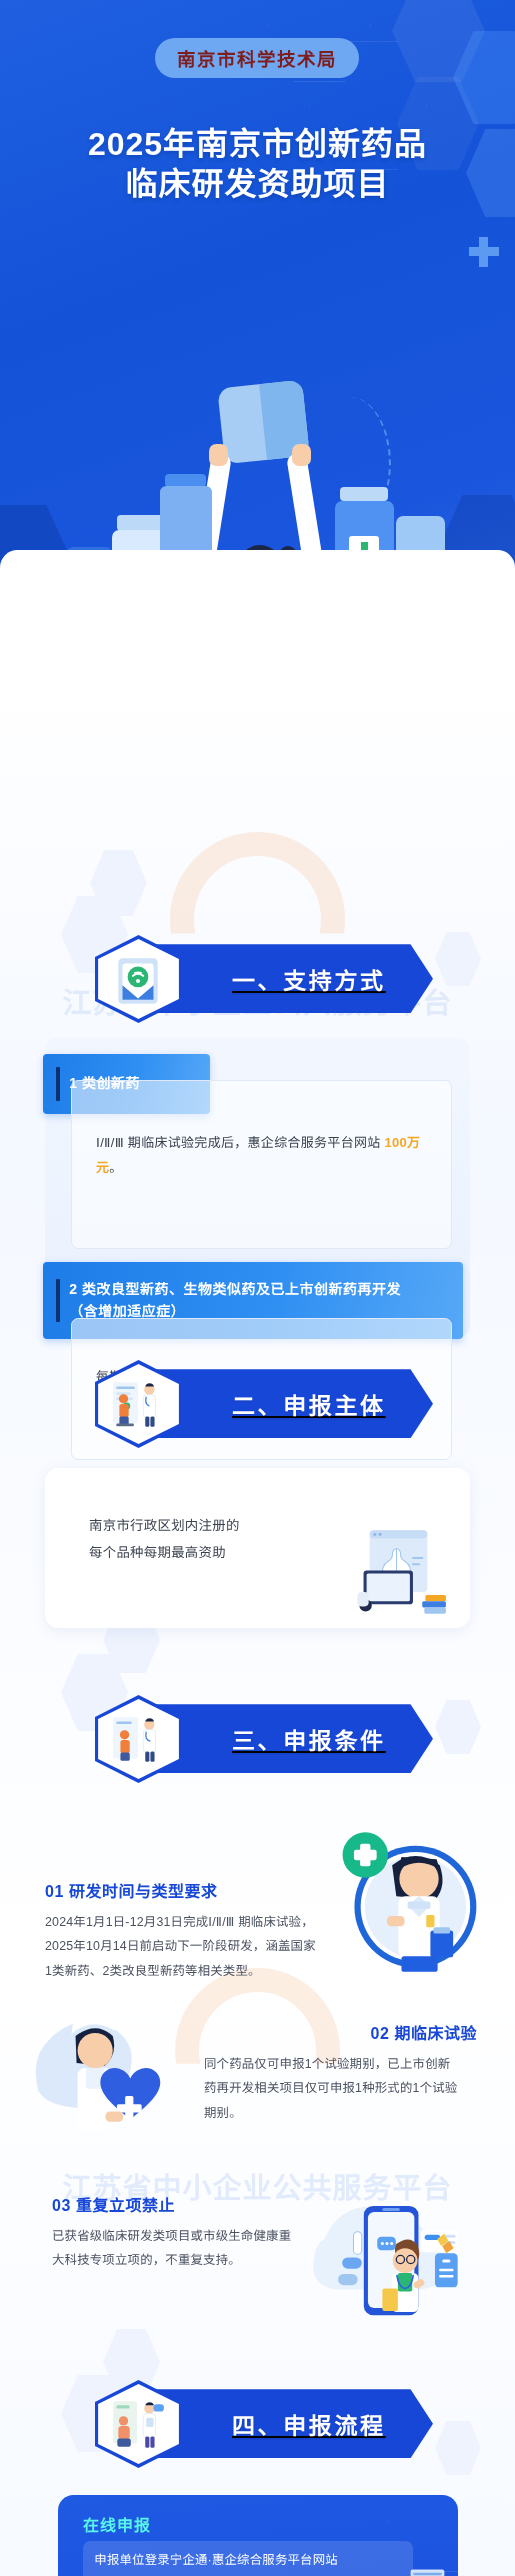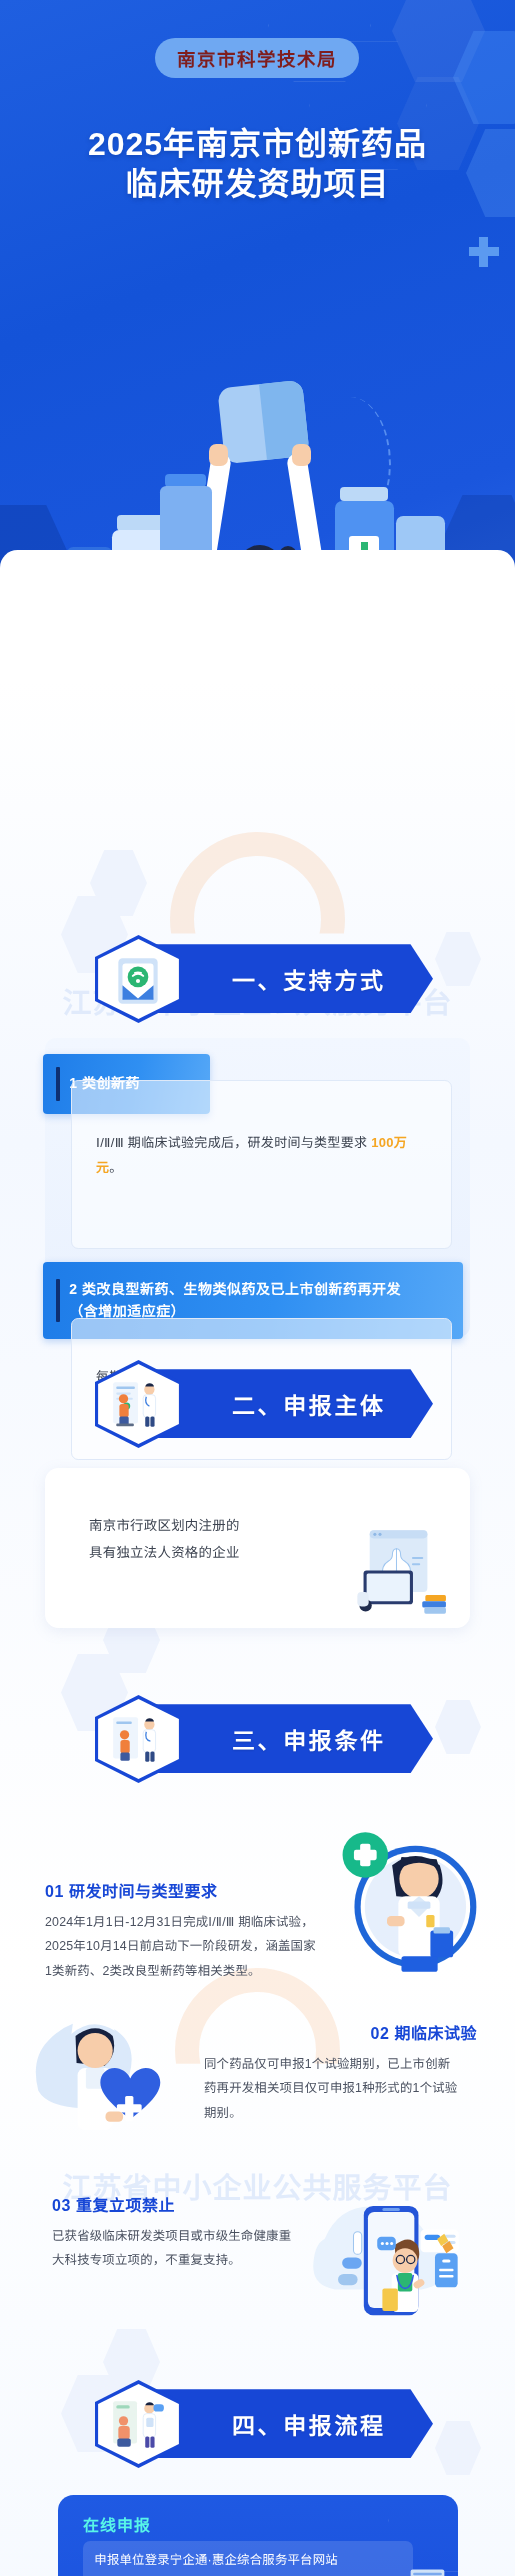--- a/index.html
+++ b/index.html
@@ -69,21 +69,21 @@
     border:24px solid rgba(250,200,160,.30);
     clip-path:polygon(0 0,100% 0,100% 58%,0 58%);
   }
 
   
   .sec-head { position:absolute; left:95px; width:337px; height:88px; }
   .sec-bar {
     position:absolute; left:57px; top:9.3px; width:281px; height:69px;
     background:#1747d6;
     clip-path:polygon(0 0,92% 0,100% 50%,92% 100%,0 100%);
-    display:flex; align-items:center;
+    display:flex; align-items:center;text-decoration:underline;
   }
   .sec-bar span {
     margin-left:80px; color:#ffffff; font-size:23px; font-weight:bold;
     letter-spacing:2.6px; text-shadow:0 1px 2.1px rgba(0,0,0,.12);
   }
   .sec-hexwrap {
     position:absolute; left:0; top:0; width:87px; height:88px;
     background:#1747d6;
     clip-path:polygon(50% 0%,100% 25%,100% 75%,50% 100%,0% 75%,0% 25%);
   }
@@ -280,21 +280,21 @@
     </div>
   </div>
 
   <div class="panel" style="left:45px;top:1038px;width:425px;height:299px;"></div>
 
   <div class="item-head" style="left:43px;top:1054px;width:167px;height:60px;">
     <div class="rule"></div>
     <div class="txt">1 类创新药</div>
   </div>
   <div class="item-body" style="left:71px;top:1080px;width:381px;height:169px;">
-    <p style="padding:49px 24px 0 24px;"><span>Ⅰ/Ⅱ/Ⅲ 期临床试验完成后，研发时间与类型要求 </span><span class="hl-orange">100万元</span><span>。</span></p>
+    <p style="padding:49px 24px 0 24px;"><span>Ⅰ/Ⅱ/Ⅲ 期临床试验完成后，惠企综合服务平台网站 </span><span class="hl-orange">100万元</span><span>。</span></p>
   </div>
 
   <div class="item-head" style="left:43px;top:1262px;width:420px;height:77px;">
     <div class="rule"></div>
     <div class="txt" style="max-width:350px;">2 类改良型新药、生物类似药及已上市创新药再开发（含增加适应症）</div>
   </div>
   <div class="item-body" style="left:71px;top:1318px;width:381px;height:142px;">
     <p style="padding:45px 24px 0 24px;"><span>每期最高资助 </span><span class="hl-orange">50万元</span><span>。</span></p>
   </div>
 
@@ -319,21 +319,21 @@
         <rect x="68" y="36" width="24" height="44" rx="7" fill="#ffffff" stroke="#c9dcf3"></rect>
         <rect x="72" y="78" width="8" height="20" rx="3" fill="#2f4a85"></rect>
         <rect x="82" y="78" width="8" height="20" rx="3" fill="#2f4a85"></rect>
         <path d="M74 40q-4 14 6 18" stroke="#3d7fe0" stroke-width="2.5" fill="none"></path>
       </svg>
     </div>
   </div>
 
   <div class="plain-card" style="left:45px;top:1468px;width:425px;height:160px;">
     <p style="padding:45px 0 0 44px;">南京市行政区划内注册的</p>
-    <p style="padding:0 0 0 44px;">具有独立法人资格的企业</p>
+    <p style="padding:0 0 0 44px;">每个品种每期最高资助</p>
     <svg viewBox="0 0 200 180" width="103" height="93" style="position:absolute;right:21.6px;bottom:7.2px;" aria-hidden="true">
       <rect x="48" y="4" width="112" height="120" rx="8" fill="#dceaf9"></rect>
       <rect x="48" y="4" width="112" height="16" rx="8" fill="#c7ddf5"></rect>
       <circle cx="58" cy="12" r="3" fill="#8fb8e6"></circle>
         <circle cx="68" cy="12" r="3" fill="#8fb8e6"></circle>
       <path d="M100 40c-6 0-8 6-8 12 0 14-14 10-18 24-4 14 4 26 14 26 8 0 12-10 12-22z" fill="#ffffff" stroke="#9fc6ef" stroke-width="2"></path>
       <path d="M100 40c6 0 8 6 8 12 0 14 14 10 18 24 4 14-4 26-14 26-8 0-12-10-12-22z" fill="#ffffff" stroke="#9fc6ef" stroke-width="2"></path>
       <rect x="130" y="56" width="22" height="4" rx="2" fill="#9fc6ef"></rect>
       <rect x="130" y="68" width="16" height="4" rx="2" fill="#9fc6ef"></rect>
       <rect x="36" y="82" width="96" height="66" rx="6" fill="#2a3c6e"></rect>

